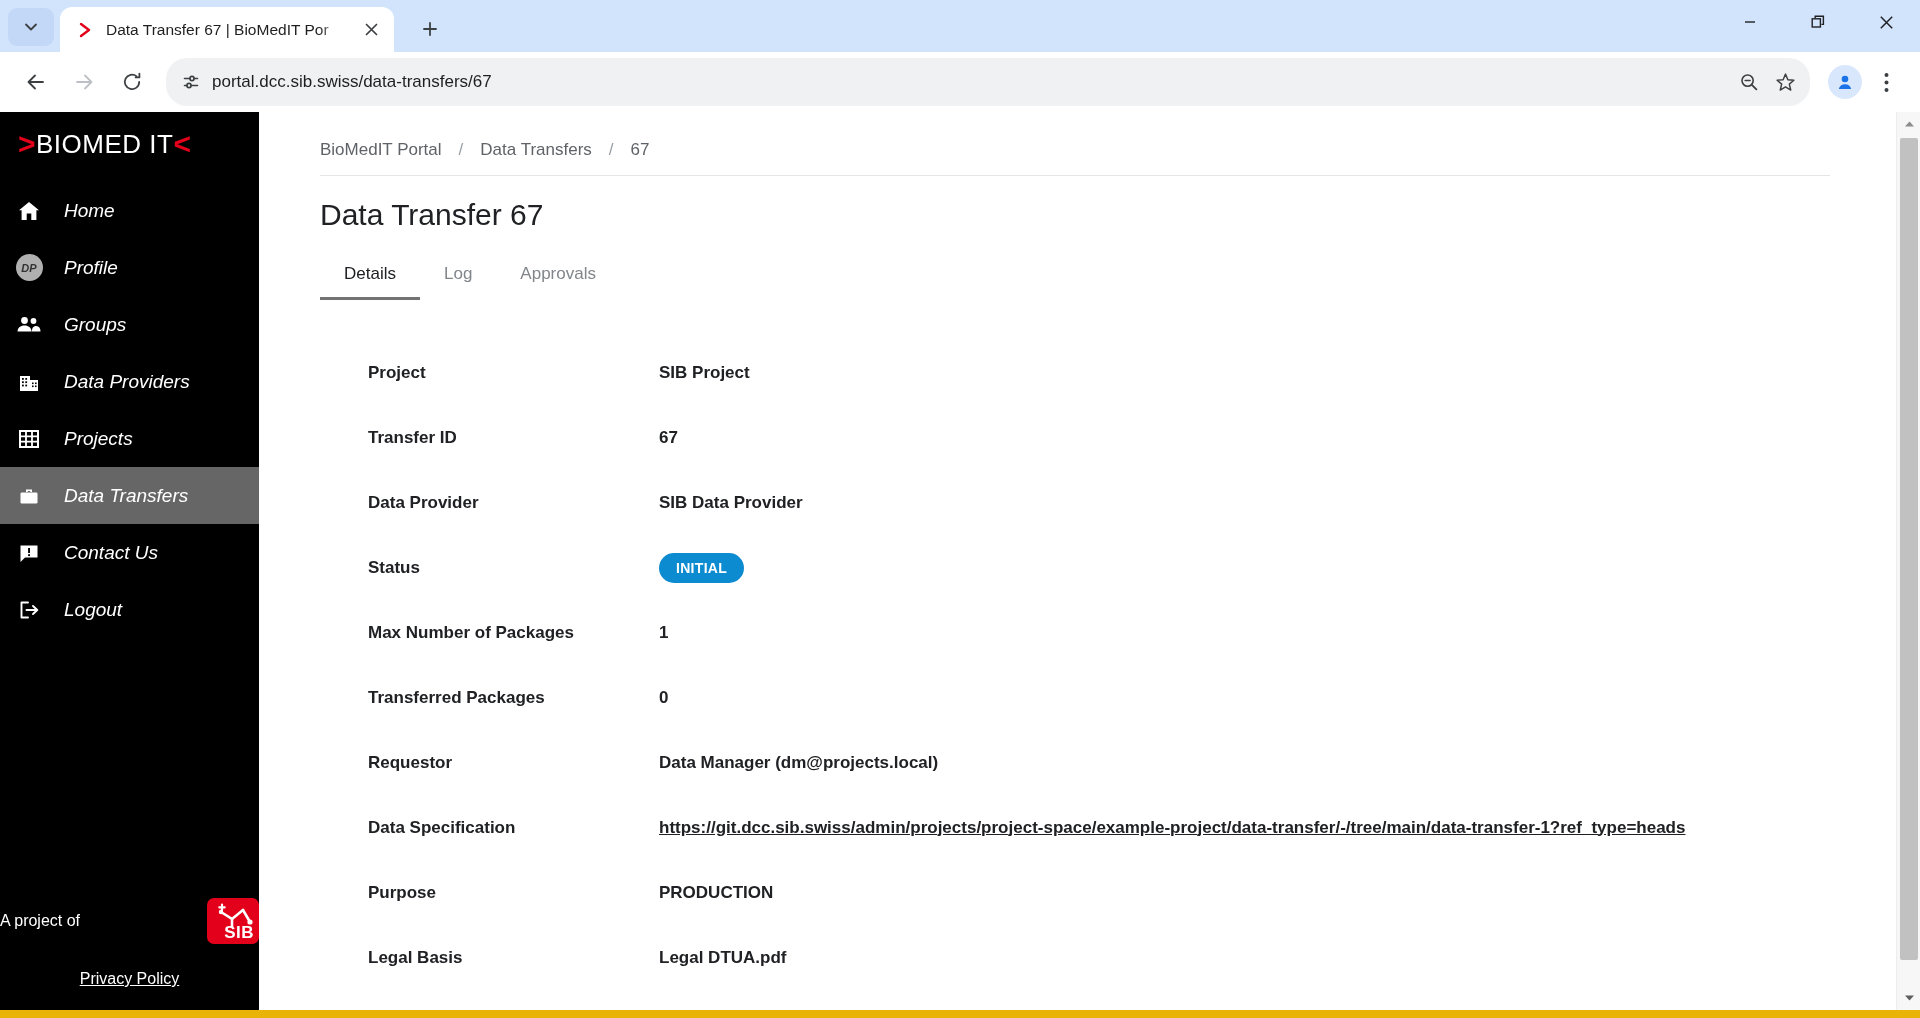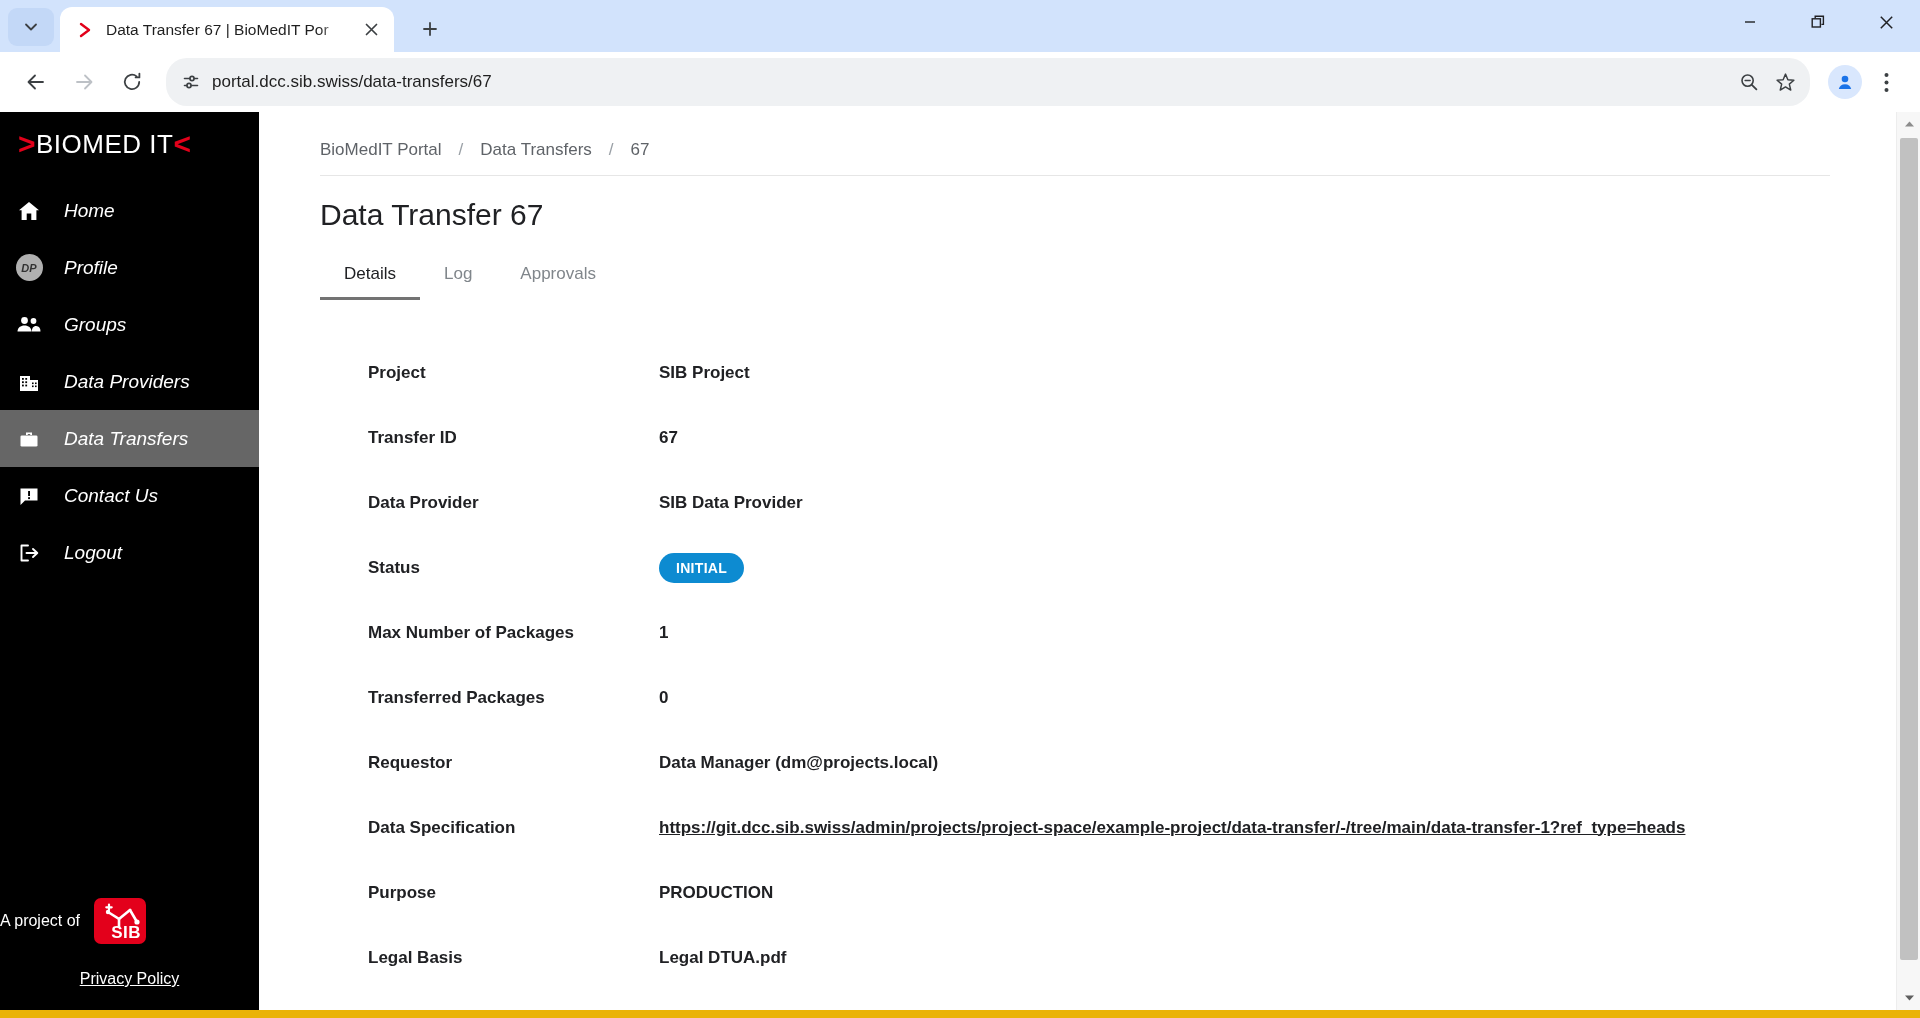--- a/index.html
+++ b/index.html
@@ -87,21 +87,21 @@
   }
   .navitem.active { background: #666666; }
   .nav-ico { width: 30px; flex: 0 0 30px; display: flex; align-items: center; justify-content: center; }
   .nav-label { font-size: 19px; }
   .nav-avatar {
     width: 27px; height: 27px; border-radius: 50%; background: #b0b0b0; color: #333;
     font-size: 11px; display: flex; align-items: center; justify-content: center; font-weight: 700;
   }
 
   .sb-footer { position: absolute; left: 0; bottom: 22px; width: 259px; text-align: center; }
-  .proj-row { display: flex; align-items: center; justify-content: flex-start; gap: 14px; }
+  .proj-row { display: flex; align-items: center; justify-content: space-between; gap: 14px; }
   .proj-text { font-size: 16px; color: #ffffff; }
   .sib-logo {
     width: 52px; height: 46px; border-radius: 7px; background: #e3001b; position: relative; overflow: hidden;
   }
   .sib-word { position: absolute; right: 5px; bottom: 1px; color: #fff; font-size: 17px; font-weight: 700; letter-spacing: .5px; }
   .privacy { display: inline-block; margin-top: 26px; font-size: 16px; color: #ffffff; text-decoration: underline; cursor: pointer; }
 
   
   .content { flex: 1 1 auto; background: #fff; position: relative; overflow: hidden; padding: 0 0 0 0; }
   .content-inner { padding: 28px 40px 0 61px; }
@@ -319,20 +319,29 @@
                 <rect x="15" y="12.5" width="1.6" height="1.6"></rect>
                   <rect x="18" y="12.5" width="1.6" height="1.6"></rect>
                 <rect x="15" y="15.5" width="1.6" height="1.6"></rect>
                   <rect x="18" y="15.5" width="1.6" height="1.6"></rect>
               </g>
             </svg>
           </span>
           <span class="nav-label">Data Providers</span>
         </div>
 
+        <div class="navitem">
+          <span class="nav-ico">
+            <svg width="24" height="24" viewBox="0 0 24 24">
+              <rect x="3" y="4" width="18" height="16" fill="none" stroke="#fff" stroke-width="2"></rect>
+              <path d="M9 4 L9 20 M15 4 L15 20 M3 9.3 L21 9.3 M3 14.7 L21 14.7" stroke="#fff" stroke-width="1.8"></path>
+            </svg>
+          </span>
+          <span class="nav-label">Projects</span>
+        </div>
 
         <div class="navitem active">
           <span class="nav-ico">
             <svg width="24" height="24" viewBox="0 0 24 24">
               <path d="M9 5.5 L15 5.5 L15 8 L13.2 8 L13.2 7 L10.8 7 L10.8 8 L9 8 Z" fill="#fff"></path>
               <rect x="3.5" y="8.4" width="17" height="11.2" rx="1.4" fill="#fff"></rect>
             </svg>
           </span>
           <span class="nav-label">Data Transfers</span>
         </div>

